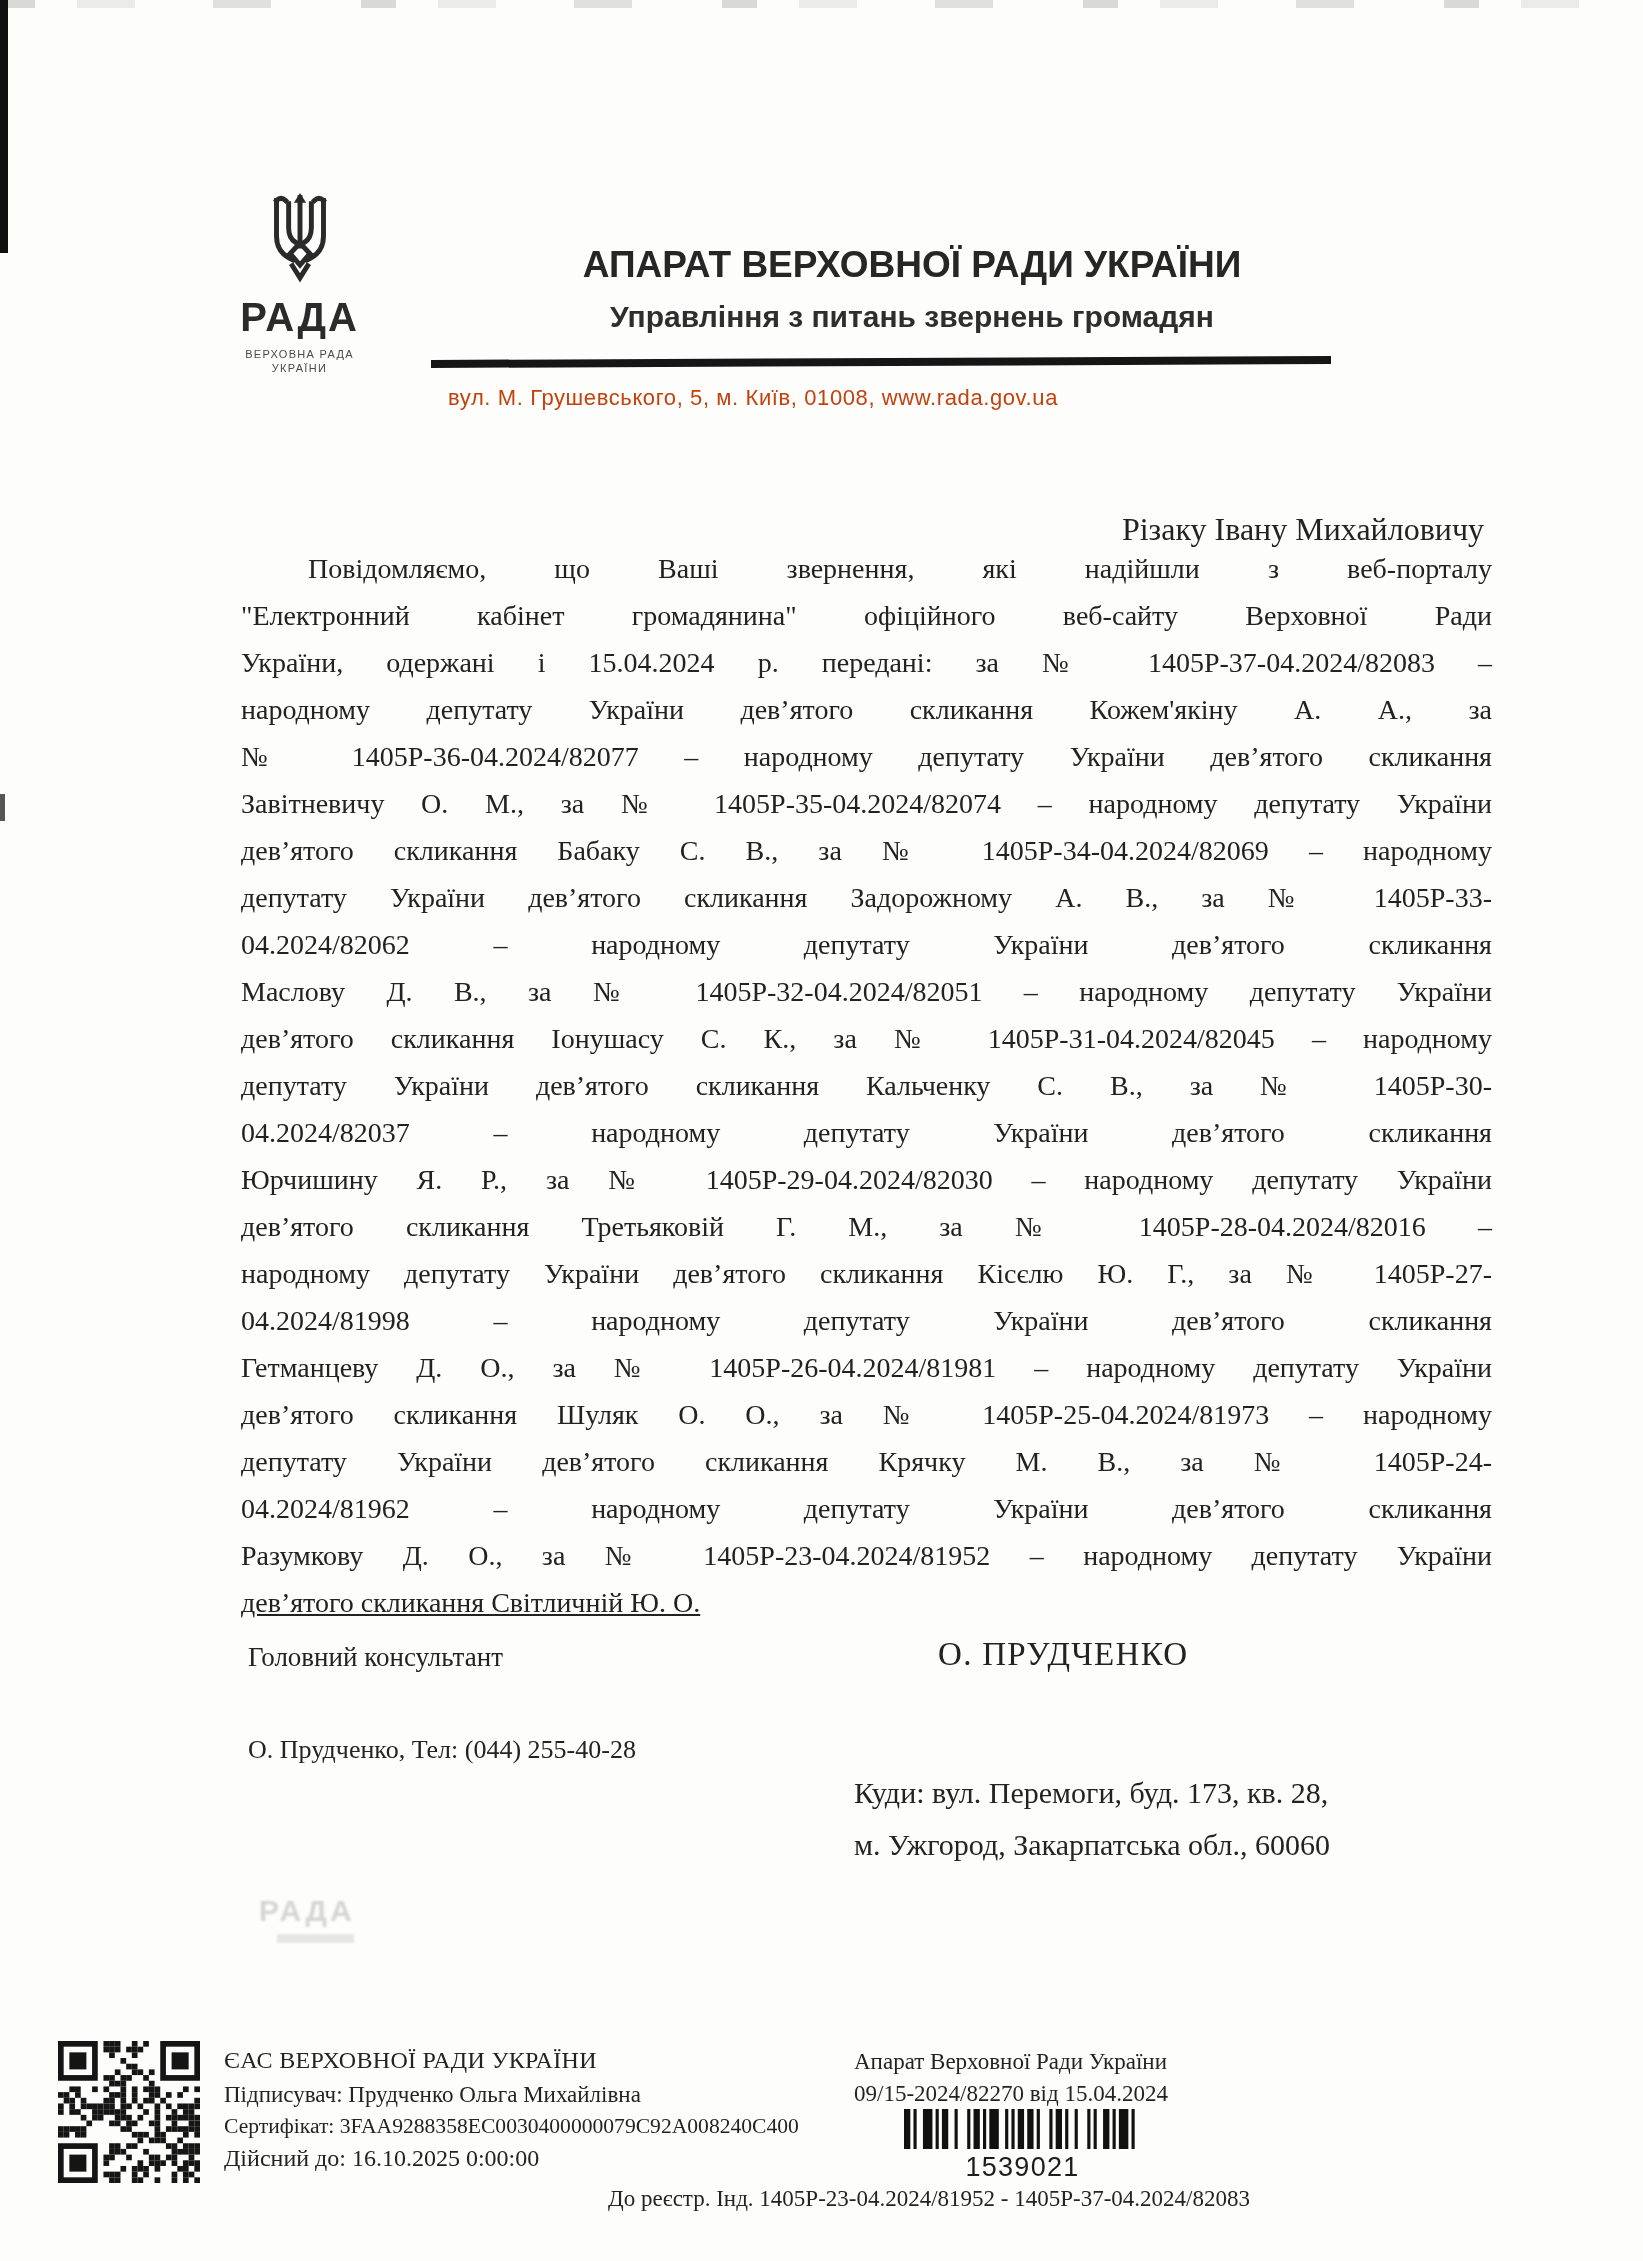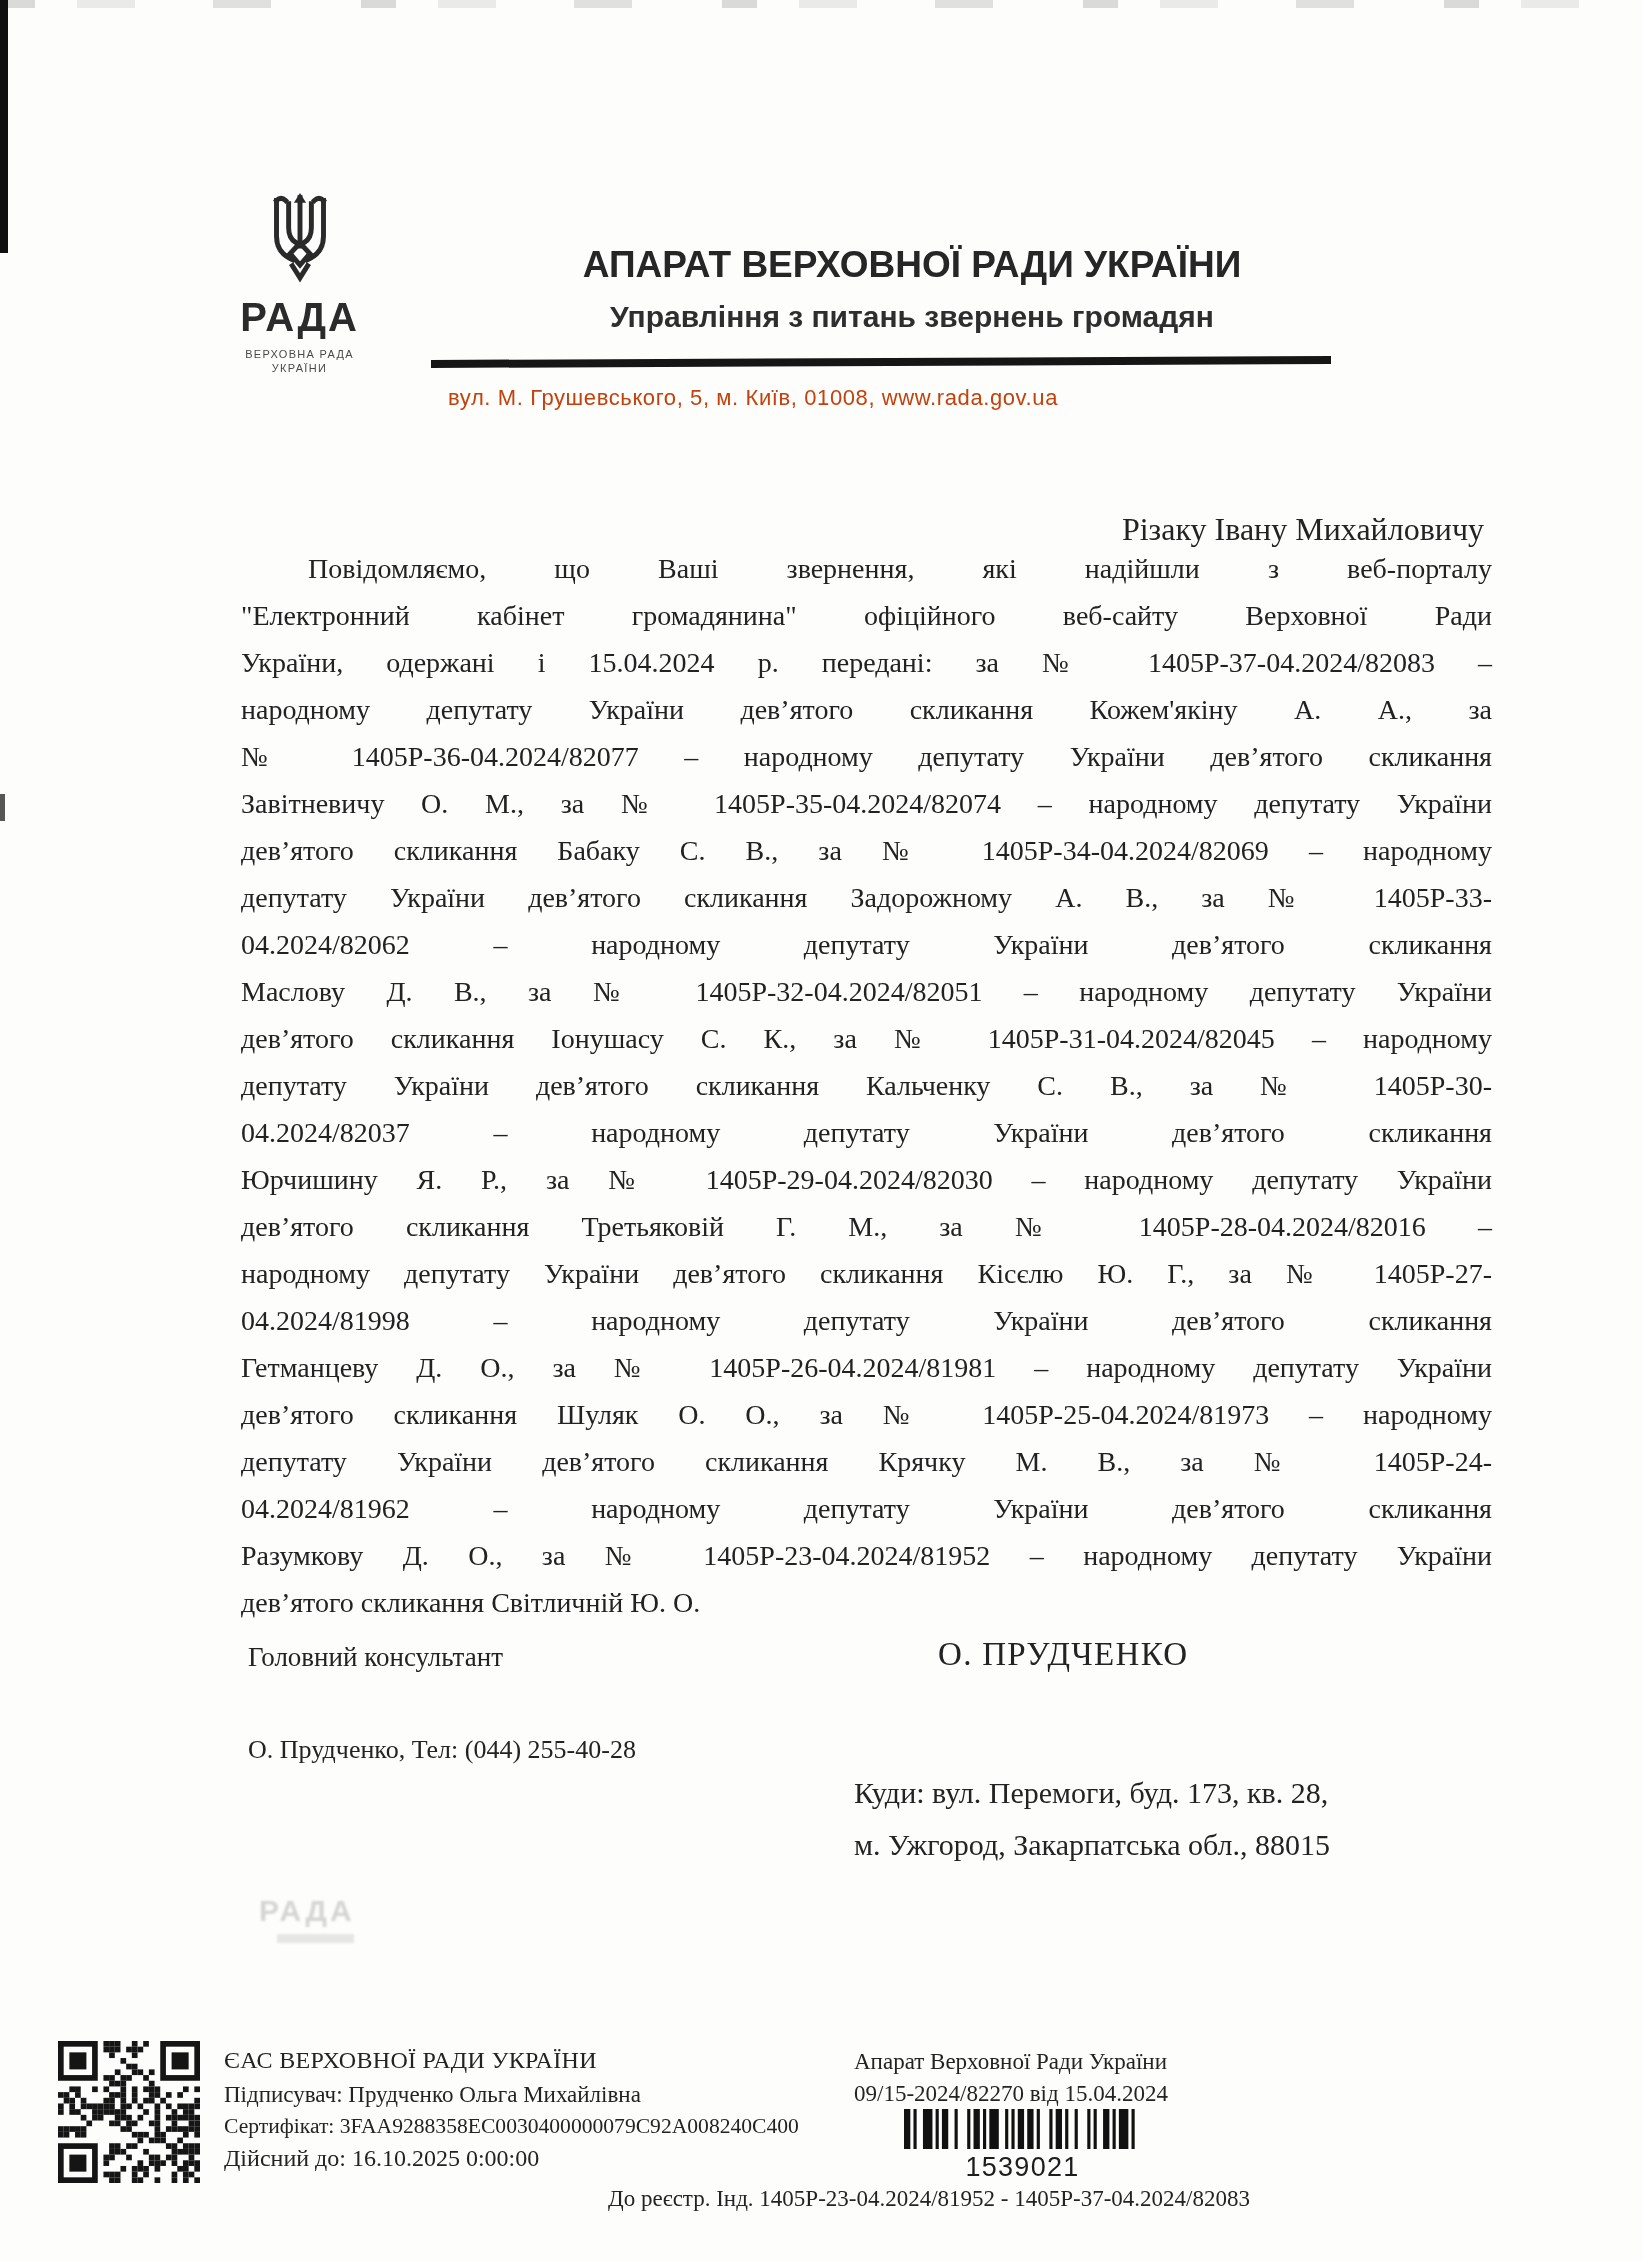--- a/index.html
+++ b/index.html
@@ -75,21 +75,21 @@
     position:absolute;top:511px;left:902px;width:582px;
     text-align:right;font-size:32px;
   }
   
   .body-par{
     position:absolute;top:545px;left:241px;width:1251px;
     font-size:28px;line-height:47px;color:#222;
   }
   .body-line{text-align:justify;text-align-last:justify;}
   .body-line:first-child{text-indent:67px;}
-  .body-line.last{text-align-last:left;}
+  .body-line.last{text-align-last:left;text-decoration:underline;}
   
   .sig-position{position:absolute;top:1642px;left:248px;font-size:27px;}
   .sig-name{position:absolute;top:1636px;left:938px;font-size:33px;letter-spacing:1.3px;}
   .sig-contact{position:absolute;top:1735px;left:248px;font-size:26px;}
   
   .recipient{position:absolute;top:1767px;left:854px;font-size:30px;line-height:52px;}
   
   .qr{position:absolute;top:2041px;left:58px;width:142px;height:142px;}
   .eas{position:absolute;left:224px;}
   .eas-title{top:2047px;font-size:24px;letter-spacing:0.3px;}
@@ -175,21 +175,21 @@
     <div class="body-line">Разумкову Д. О., за № 1405Р-23-04.2024/81952 – народному депутату України</div>
     <div class="body-line last">дев’ятого скликання Світличній Ю. О.</div>
   </div>
 
   <div class="sig-position">Головний консультант</div>
   <div class="sig-name">О. ПРУДЧЕНКО</div>
   <div class="sig-contact">О. Прудченко, Тел: (044) 255-40-28</div>
 
   <div class="recipient">
     <div>Куди: вул. Перемоги, буд. 173, кв. 28,</div>
-    <div>м. Ужгород, Закарпатська обл., 88015</div>
+    <div>м. Ужгород, Закарпатська обл., 60060</div>
   </div>
 
   <svg class="qr" viewBox="0 0 200 200">
       <rect x="64" y="0" width="8" height="8" fill="#151515"></rect>
       <rect x="72" y="0" width="8" height="8" fill="#151515"></rect>
       <rect x="80" y="0" width="8" height="8" fill="#151515"></rect>
       <rect x="104" y="0" width="8" height="8" fill="#151515"></rect>
       <rect x="120" y="0" width="8" height="8" fill="#151515"></rect>
       <rect x="64" y="8" width="8" height="8" fill="#151515"></rect>
       <rect x="72" y="8" width="8" height="8" fill="#151515"></rect>

